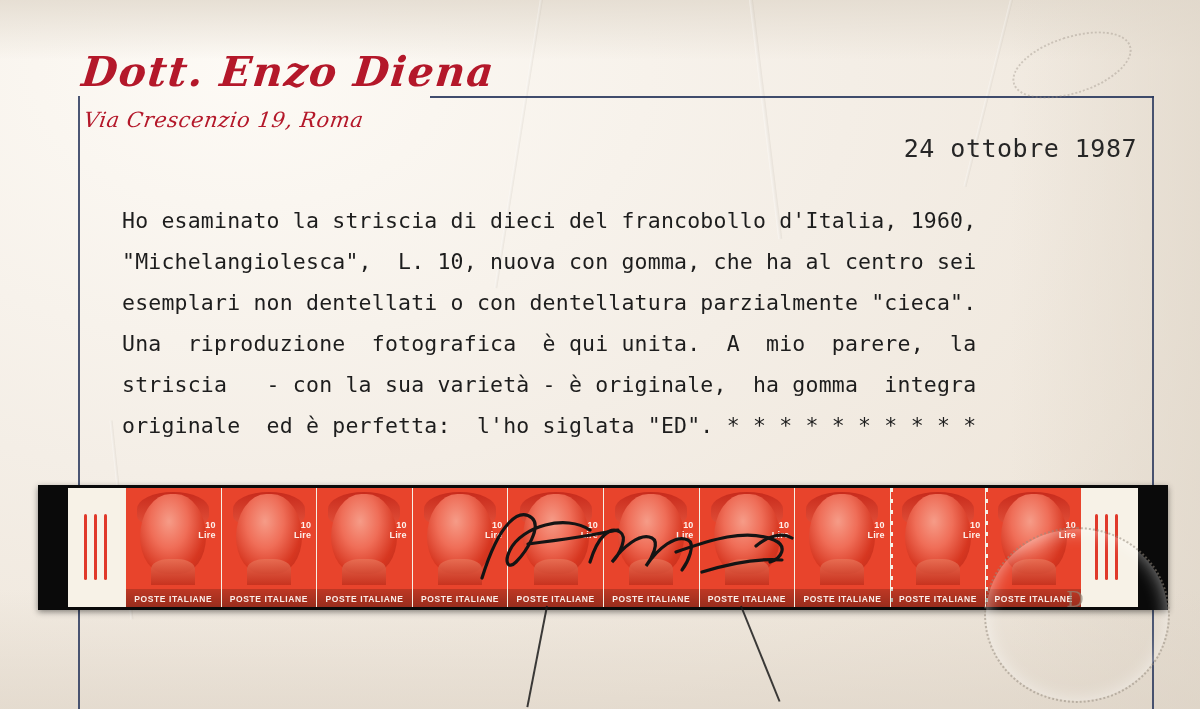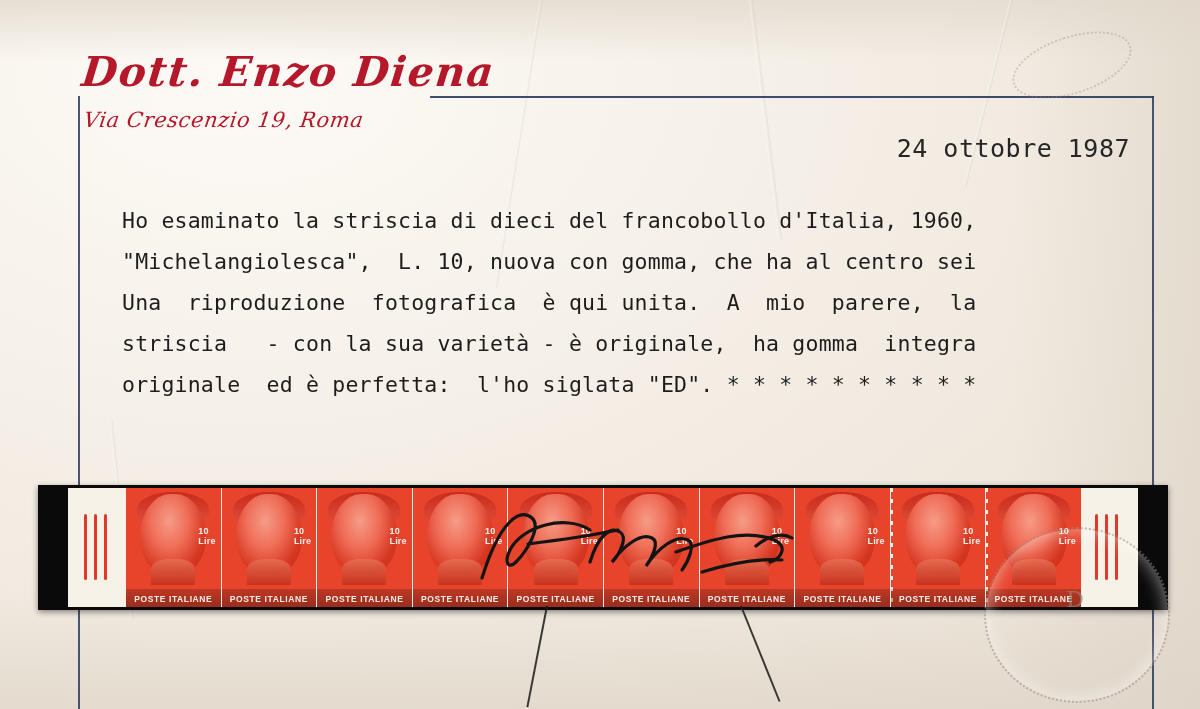--- a/index.html
+++ b/index.html
@@ -95,21 +95,21 @@
     margin-left: 2px;
     font-size: 21px;
     font-style: italic;
     letter-spacing: .6px;
     transform: skewX(-8deg);
     white-space: nowrap;
   }
 
   .date {
     position: absolute;
-    right: 70px; top: 134px;
+    right: 63px; top: 134px;
     font-family: "DejaVu Sans Mono", monospace;
     font-size: 25px;
     color: #262626;
     letter-spacing: .5px;
     margin-left: 8px;
   }
 
   
   .body-text {
     position: absolute;
@@ -204,26 +204,27 @@
     width: 44px;
     height: 26px;
     transform: translateX(-50%);
     background: linear-gradient(to bottom, #e87055, #c2301d);
     border-radius: 40% 40% 0 0;
     opacity: .85;
   }
   .stamp .value {
     position: absolute;
     right: 5px;
-    top: 38px;
+    top: 32px;
     font-family: "Liberation Sans", sans-serif;
     font-size: 9px;
     font-weight: 700;
     color: #fdf1ec;
     line-height: 10px;
+    text-align: right;
     letter-spacing: .2px;
   }
   .stamp .country {
     position: absolute;
     left: 0; right: 0;
     bottom: 3px;
     text-align: center;
     font-family: "Liberation Sans", sans-serif;
     font-size: 8.5px;
     font-weight: 700;
@@ -330,20 +331,21 @@
   <div class="letterhead">
     <div class="lh-name">Dott. Enzo Diena</div>
     <div class="lh-addr">Via Crescenzio 19, Roma</div>
   </div>
 
   <div class="date">24 ottobre 1987</div>
 
   <div class="body-text">
     <p>Ho esaminato la striscia di dieci del francobollo d'Italia, 1960,</p>
     <p>"Michelangiolesca",  L. 10, nuova con gomma, che ha al centro sei</p>
+    <p>esemplari non dentellati o con dentellatura parzialmente "cieca".</p>
     <p>Una  riproduzione  fotografica  è qui unita.  A  mio  parere,  la</p>
     <p>striscia   - con la sua varietà - è originale,  ha gomma  integra</p>
     <p>originale  ed è perfetta:  l'ho siglata "ED". * * * * * * * * * *</p>
   </div>
 
   <div class="strip-wrap">
     <div class="strip-inner">
       <div class="selvage left">
         <div class="wave w1"></div>
         <div class="wave w2"></div>

